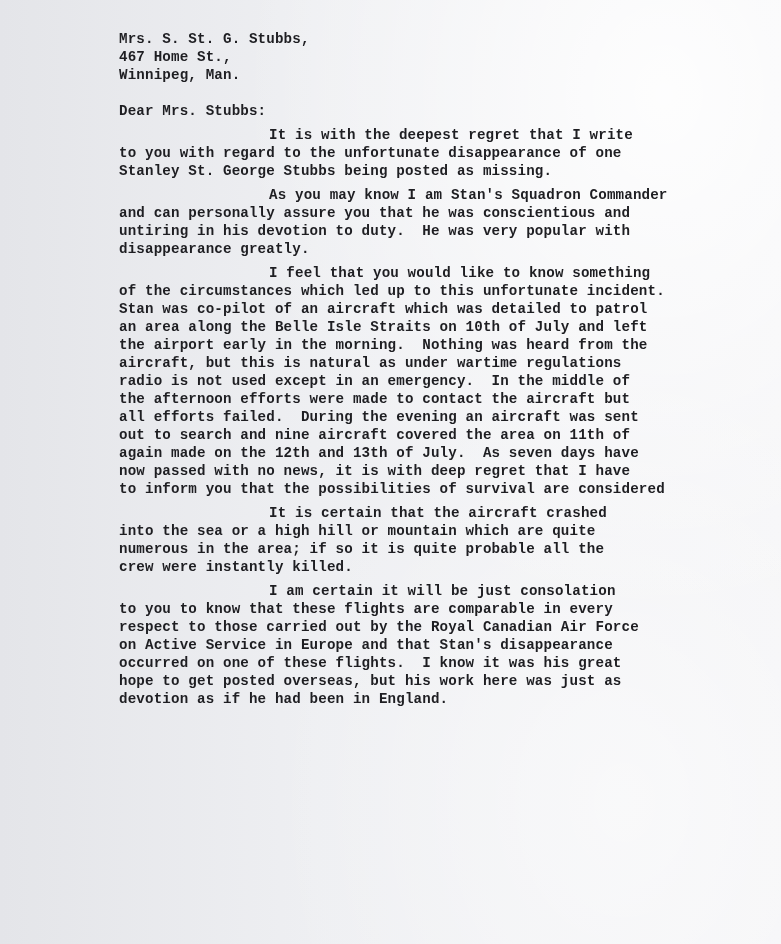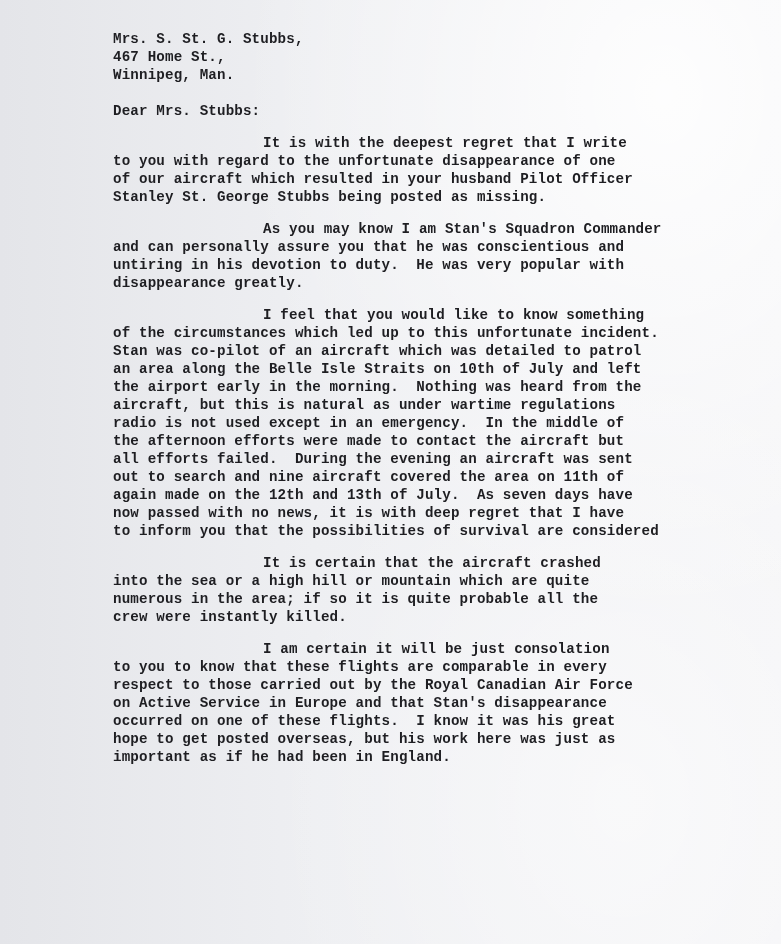--- a/index.html
+++ b/index.html
@@ -28,37 +28,37 @@
       left: 10px;
       top: 455px;
       font-family: "DejaVu Serif", serif;
       font-size: 34px;
       color: rgba(120,120,130,0.12);
       transform: rotate(28deg);
       letter-spacing: 2px;
     }
     .letter {
       position: absolute;
-      left: 113px;
+      left: 119px;
       top: 30px;
       width: 600px;
       font-family: "Liberation Mono", "DejaVu Sans Mono", monospace;
       font-size: 14.2px;
       line-height: 18px;
       color: #1e1e22;
       font-weight: bold;
       letter-spacing: 0.15px;
     }
     .line {
       white-space: pre;
       height: 18px;
     }
     .address { margin-top: 0; }
     .salutation { margin-top: 18px; }
-    .para { margin-top: 14px; }
+    .para { margin-top: 6px; }
     .indent { padding-left: 150px; }
   </style>
 </head>
 <body>
 
 <div class="paper"></div>
 <div class="watermark"> </div>
 
 <div class="letter">
 
@@ -66,21 +66,20 @@
     <div class="line">Mrs. S. St. G. Stubbs,</div>
     <div class="line">467 Home St.,</div>
     <div class="line">Winnipeg, Man.</div>
   </div>
 
   <div class="line salutation">Dear Mrs. Stubbs:</div>
 
   <div class="para">
     <div class="line indent">It is with the deepest regret that I write</div>
     <div class="line">to you with regard to the unfortunate disappearance of one</div>
-    <div class="line">of our aircraft which resulted in your husband Pilot Officer</div>
     <div class="line">Stanley St. George Stubbs being posted as missing.</div>
   </div>
 
   <div class="para">
     <div class="line indent">As you may know I am Stan's Squadron Commander</div>
     <div class="line">and can personally assure you that he was conscientious and</div>
     <div class="line">untiring in his devotion to duty.  He was very popular with</div>
     <div class="line">disappearance greatly.</div>
   </div>
 
@@ -107,16 +106,16 @@
     <div class="line">crew were instantly killed.</div>
   </div>
 
   <div class="para">
     <div class="line indent">I am certain it will be just consolation</div>
     <div class="line">to you to know that these flights are comparable in every</div>
     <div class="line">respect to those carried out by the Royal Canadian Air Force</div>
     <div class="line">on Active Service in Europe and that Stan's disappearance</div>
     <div class="line">occurred on one of these flights.  I know it was his great</div>
     <div class="line">hope to get posted overseas, but his work here was just as</div>
-    <div class="line">important as if he had been in England.</div>
+    <div class="line">devotion as if he had been in England.</div>
   </div>
 
 </div>
 
 </body></html>

